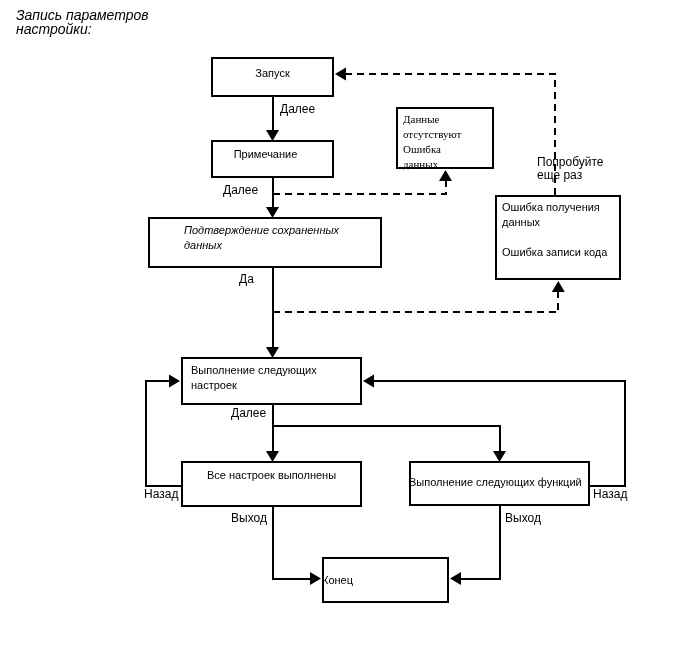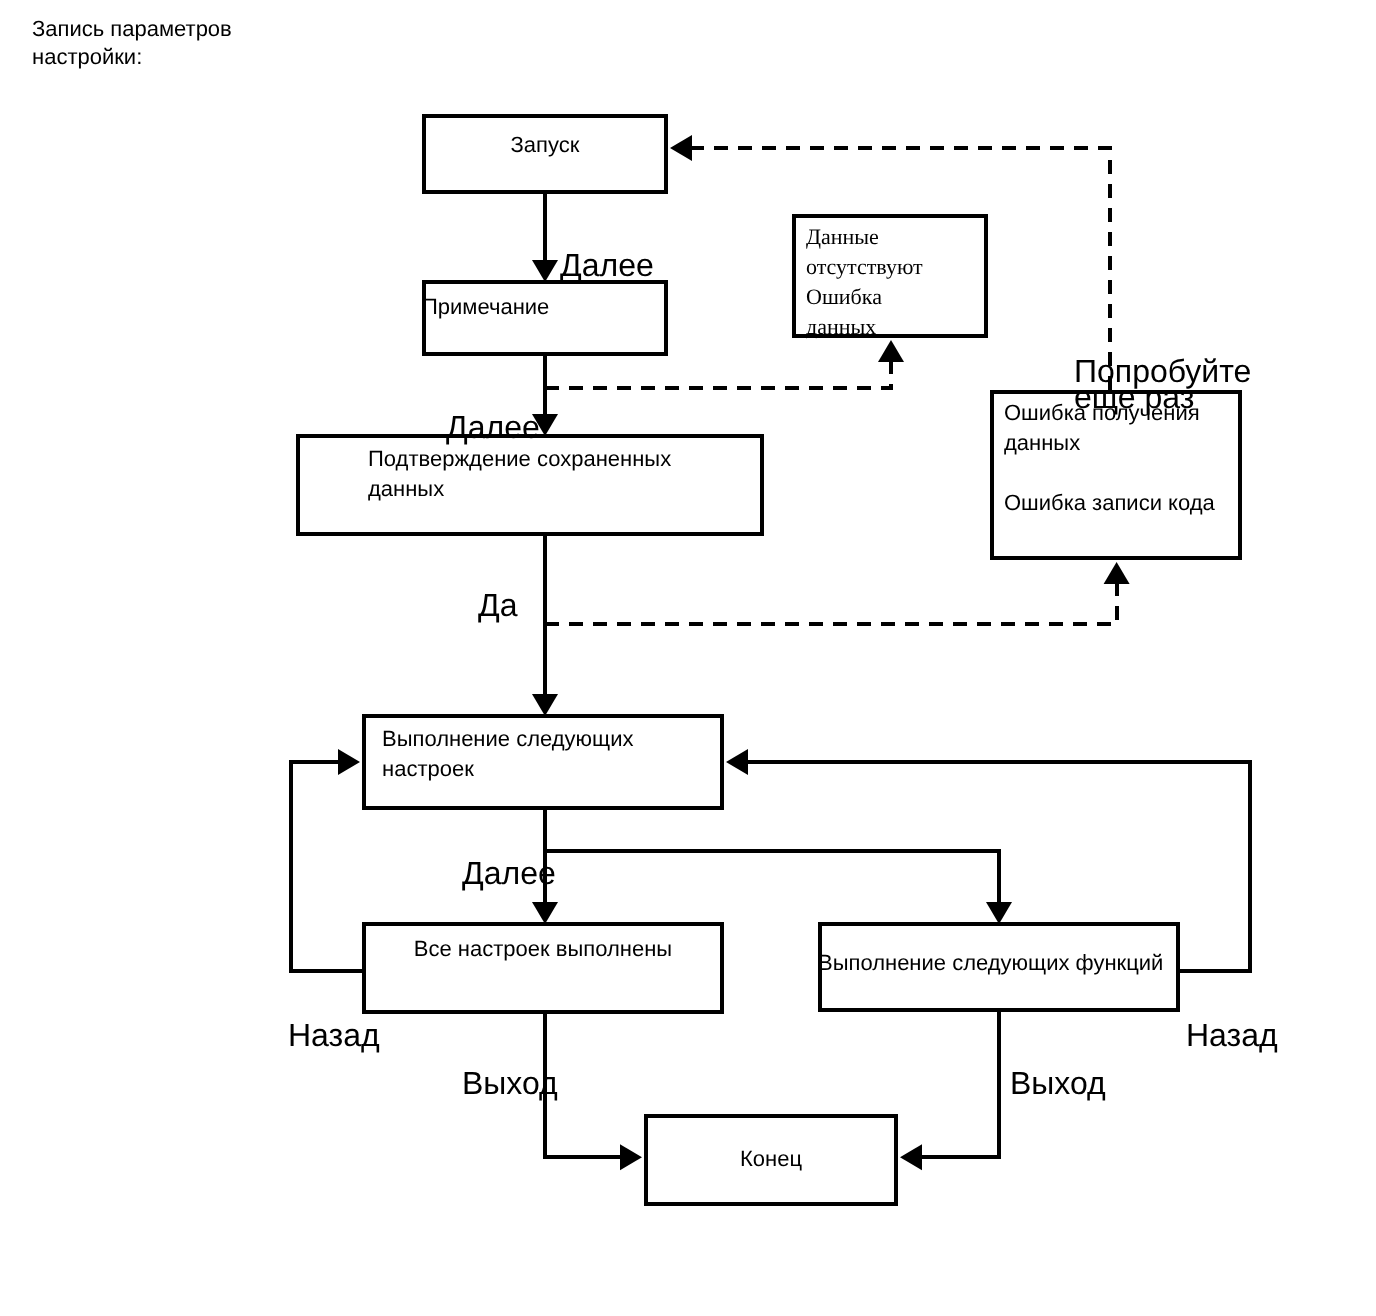--- a/index.html
+++ b/index.html
@@ -2,22 +2,22 @@
 <html><head>
 <meta charset="utf-8">
 <style>
   html,body{margin:0;padding:0;background:#ffffff;}
   body{width:688px;height:658px;overflow:hidden;
        font-family:"Liberation Sans",sans-serif;color:#000;
        -webkit-font-smoothing:antialiased;}
   #root{position:relative;width:688px;height:658px;background:#fff;}
   .node{position:absolute;box-sizing:border-box;border:2px solid #000;background:#fff;z-index:2;}
   .node-text{position:absolute;white-space:pre;font-size:11px;line-height:15px;color:#000;z-index:3;}
-  .edge-label{position:absolute;white-space:pre;font-size:16px;line-height:13px;color:#000;z-index:3;margin-top:24px;}
-  .caption{position:absolute;white-space:pre;font-size:11px;line-height:14px;color:#000;z-index:3;}
+  .edge-label{position:absolute;white-space:pre;font-size:12px;line-height:13px;color:#000;z-index:3;}
+  .caption{position:absolute;white-space:pre;font-size:14px;line-height:14px;color:#000;z-index:3;font-style:italic;}
   #wires{position:absolute;left:0;top:0;width:688px;height:658px;z-index:1;}
 </style>
 </head>
 <body>
 
 <div id="root">
   <svg id="wires" viewBox="0 0 688 658" width="688" height="658">
       <g>
         <polyline points="272.5,97 272.5,131" fill="none" stroke="#000000" stroke-width="2" shape-rendering="crispEdges"></polyline>
         <polygon points="272.50,141.00 266.00,130.00 279.00,130.00" fill="#000000"></polygon>
@@ -63,43 +63,43 @@
         <polygon points="321.00,578.60 310.00,585.10 310.00,572.10" fill="#000000"></polygon>
       </g>
       <g>
         <polyline points="499.5,506 499.5,578.6 460,578.6" fill="none" stroke="#000000" stroke-width="2" shape-rendering="crispEdges"></polyline>
         <polygon points="450.00,578.60 461.00,572.10 461.00,585.10" fill="#000000"></polygon>
       </g>
     </svg>
 <div class="node" style="left: 211px; top: 57px; width: 123px; height: 40px;"></div>
     <div class="node-text" style="top: 66px; left: 211px; width: 123px; text-align: center;">Запуск</div>
     <div class="node" style="left: 211px; top: 140px; width: 123px; height: 38px;"></div>
-    <div class="node-text" style="top: 147px; left: 211px; width: 109px; text-align: left;">Примечание</div>
+    <div class="node-text" style="top: 147px; left: 211px; width: 109px; text-align: center;">Примечание</div>
     <div class="node" style="left: 396px; top: 107px; width: 98px; height: 62px;"></div>
     <div class="node-text" style="top: 112px; left: 403px; font-family: Liberation Serif, serif;">Данные
 отсутствуют
 Ошибка
 данных</div>
     <div class="node" style="left: 148px; top: 217px; width: 234px; height: 51px;"></div>
-    <div class="node-text" style="top: 223px; left: 184px;">Подтверждение сохраненных
+    <div class="node-text" style="top: 223px; left: 184px; font-style: italic;">Подтверждение сохраненных
 данных</div>
     <div class="node" style="left: 495px; top: 195px; width: 126px; height: 85px;"></div>
     <div class="node-text" style="top: 200px; left: 502px;">Ошибка получения
 данных
 
 Ошибка записи кода</div>
     <div class="node" style="left: 181px; top: 357px; width: 181px; height: 48px;"></div>
     <div class="node-text" style="top: 363px; left: 191px;">Выполнение следующих
 настроек</div>
     <div class="node" style="left: 181px; top: 461px; width: 181px; height: 46px;"></div>
     <div class="node-text" style="top: 468px; left: 181px; width: 181px; text-align: center;">Все настроек выполнены</div>
     <div class="node" style="left: 409px; top: 461px; width: 181px; height: 45px;"></div>
     <div class="node-text" style="top: 475px; left: 409px; width: 181px; text-align: left;">Выполнение следующих функций</div>
     <div class="node" style="left: 322px; top: 557px; width: 127px; height: 46px;"></div>
-    <div class="node-text" style="top: 573px; left: 322px; width: 127px; text-align: center;">Конец</div>
+    <div class="node-text" style="top: 573px; left: 322px; width: 127px; ">Конец</div>
     <div class="edge-label" style="left: 280px; top: 103px;">Далее</div>
     <div class="edge-label" style="left: 223px; top: 184px;">Далее</div>
     <div class="edge-label" style="left: 537px; top: 156px;">Попробуйте
 еще раз</div>
     <div class="edge-label" style="left: 239px; top: 273px; text-align: center;">Да</div>
     <div class="edge-label" style="left: 231px; top: 407px;">Далее</div>
     <div class="edge-label" style="left: 144px; top: 488px;">Назад</div>
     <div class="edge-label" style="left: 593px; top: 488px;">Назад</div>
     <div class="edge-label" style="left: 231px; top: 512px;">Выход</div>
     <div class="edge-label" style="left: 505px; top: 512px;">Выход</div>

